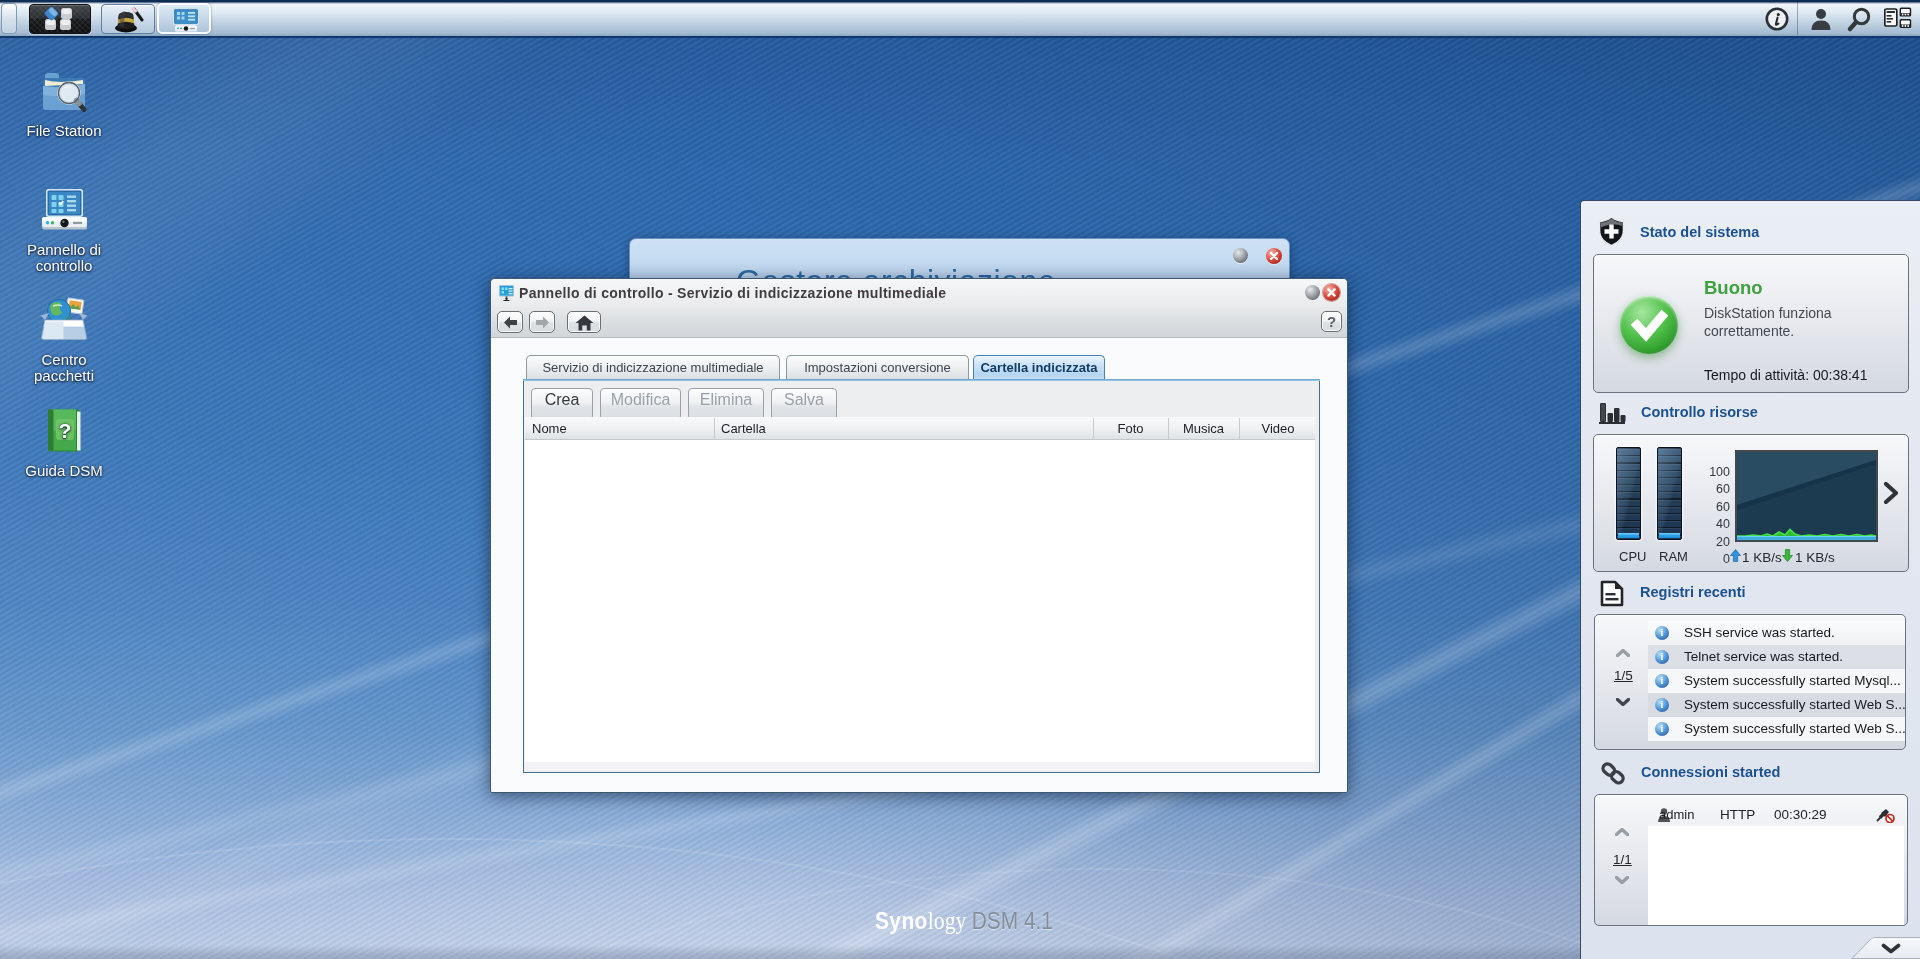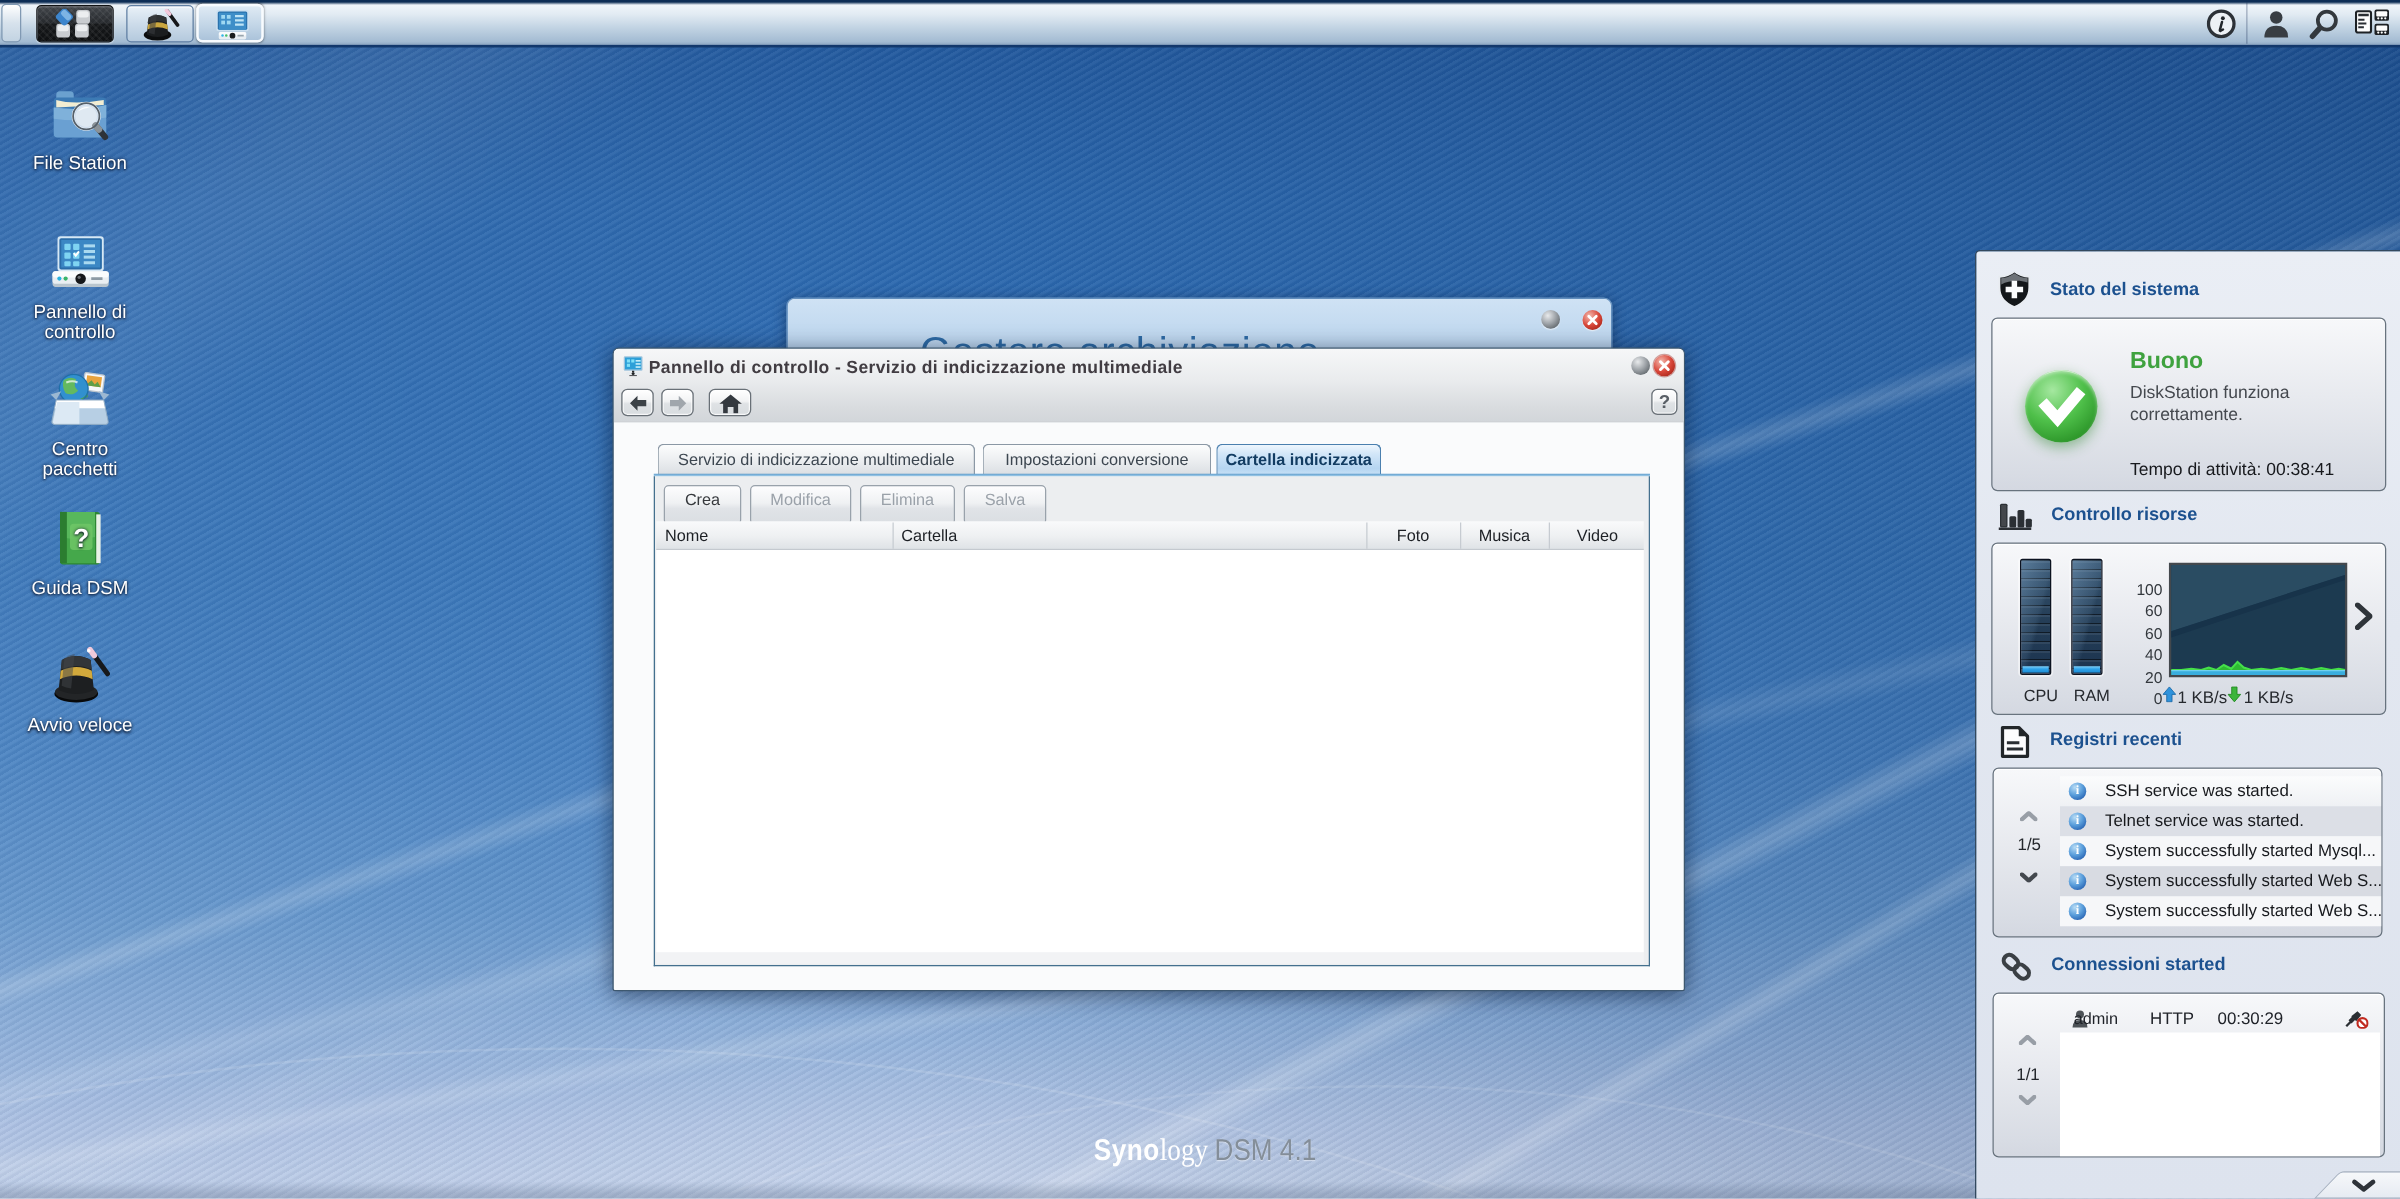--- a/index.html
+++ b/index.html
@@ -47,35 +47,35 @@
 .navbtn { position:absolute; top:32px; height:22px; border:1px solid #697077; border-radius:5px;
   background:linear-gradient(#ffffff,#f2f3f4 45%,#dfe2e5 55%,#d8dcdf); box-shadow:inset 0 0 0 1px rgba(255,255,255,0.8); }
 #winbody { position:absolute; left:1px; top:60px; right:1px; bottom:1px; background:#fafbfc; border-radius:0 0 2px 2px; }
 .tab { position:absolute; top:16px; height:25px; border:1px solid #8b98a5; border-bottom:none; border-radius:5px 5px 0 0;
   background:linear-gradient(#fcfdfd,#eef0f2 45%,#dde1e5 92%,#d7dbde); font-size:13px; color:#3c4650; text-align:center; line-height:24px; }
 #tab3 { background:linear-gradient(#eef6fd 0%,#d2e6f8 30%,#b5d5f1 78%,#c7e1f6 100%); border:1px solid #4a7fae; border-bottom:none;
   font-weight:bold; color:#123c62; }
 #tabline { position:absolute; left:31px; top:40px; width:797px; height:4px; background:linear-gradient(#5e9ccb,#b4daf2 60%,#cfe9f8); }
 #panel { position:absolute; left:31px; top:42px; width:797px; height:392px; background:#eceef0; border:1px solid #44708e; border-top:none; }
 .wbtn { position:absolute; top:7px; height:32px; border:1px solid #99a2ab; border-radius:4px;
-  background:linear-gradient(#fdfdfe,#eff1f3 45%,#e0e3e7 60%,#dadee2); font-size:13px; text-align:center; line-height:21px; color:#36393d; }
+  background:linear-gradient(#fdfdfe,#eff1f3 45%,#e0e3e7 60%,#dadee2); font-size:16px; text-align:center; line-height:21px; color:#36393d; }
 .wbtn.dis { color:#9aa1a9; }
 #thead { position:absolute; left:1px; top:36px; right:4px; height:23px;
   background:linear-gradient(#f9fafb,#eef0f2 55%,#e4e7ea 85%,#dfe3e7); border-bottom:1px solid #c4c9cf; font-size:13px; color:#1c1f24; }
 .thsep { position:absolute; top:1px; width:1px; height:21px; background:#c6cbd1; }
 #tbody { position:absolute; left:1px; top:59px; right:4px; bottom:10px; background:#fff; }
 #tfoot { position:absolute; left:1px; right:4px; bottom:1px; height:9px; background:#f2f3f5; }
 
 #sidebar { position:absolute; left:1580px; top:200px; width:340px; height:759px;
   background:linear-gradient(#eaeef5, #e2e7f0 40%, #dde3ee); border-left:1.5px solid #33495e; border-top:1.5px solid #33495e; border-radius:4px 0 0 0; }
 .shead { position:absolute; font-size:14.5px; font-weight:bold; color:#1c518f; }
 .sbox { position:absolute; left:12px; width:316px; border:1px solid #68737e; border-radius:5px;
   background:linear-gradient(#f7f8fa, #e8eaef 45%, #d8dce4 90%, #d4d8e1); box-shadow:inset 0 1px 0 #fff; }
 .chev { position:absolute; width:14px; height:8px; }
-.spagenum { position:absolute; font-size:13.5px; color:#23262b; }
+.spagenum { position:absolute; font-size:13.5px; color:#23262b;text-decoration:underline; }
 .gauge { width:25px; height:93px; border:1.5px solid #0c1320; border-radius:2px;
   background:
     linear-gradient(105deg, rgba(150,190,225,0.38), rgba(150,190,225,0.10) 52%, rgba(150,190,225,0) 60%),
     repeating-linear-gradient(to bottom, rgba(0,0,0,0.55) 0 1.2px, rgba(255,255,255,0.07) 1.2px 2.2px, rgba(0,0,0,0) 2.2px 7.2px),
     linear-gradient(#35536f, #243d56 55%, #1c3450);
   box-shadow:0 0 0 1.5px rgba(255,255,255,0.5); position:relative; }
 .gauge:after { content:""; position:absolute; left:1px; right:1px; bottom:1px; height:5px;
   background:linear-gradient(#7fd0f8, #2da2ea 45%, #1f8fd6); }
 .ylbl { position:absolute; left:96px; width:40px; text-align:right; font-size:12.5px; color:#33383d;margin-top:20px; }
 .logrow { position:absolute; left:53px; width:257px; height:24px; font-size:13.5px; color:#17191d;
@@ -463,28 +463,14 @@
       <path d="M8 5 q0 -2.5 2.5 -2.5 l27 0 q2.5 0 2.5 2.5 l0 37 q0 2.5 -2.5 2.5 l-27 0 q-2.5 0 -2.5 -2.5 Z" fill="#2d8733"></path>
       <rect x="37" y="4.5" width="3.5" height="39" fill="#e9f2e7"></rect>
       <path d="M8 5 q0 -2.5 2.5 -2.5 l25.5 0 0 41 -25.5 0 q-2.5 0 -2.5 -2.5 Z" fill="#45a84b"></path>
       <path d="M8 5 q0 -2.5 2.5 -2.5 l25.5 0 0 20 q-14 3 -28 0 Z" fill="#5cbb60" opacity="0.8"></path>
       <rect x="8" y="2.5" width="5.5" height="41" fill="#2b7d30"></rect>
       <rect x="16" y="12" width="18" height="21" rx="3" fill="#6ec566" opacity="0.85"></rect>
       <text x="25" y="30.5" text-anchor="middle" font-size="21" font-weight="bold" fill="#fff">?</text>
     </svg>
     Guida DSM
   </div>
-  <div class="dicon" style="left:0px;top:517px">
-    <svg width="48" height="48" viewBox="0 0 48 48">
-      <path d="M33 4 L46 22" stroke="#17181a" stroke-width="4" stroke-linecap="round"></path>
-      <path d="M32 2.8 l3.4 4.6" stroke="#f0cadb" stroke-width="4.5" stroke-linecap="round"></path>
-      <circle cx="31" cy="3.5" r="1.4" fill="#fff"></circle>
-      <ellipse cx="21" cy="38" rx="17.5" ry="7" fill="#08090a"></ellipse>
-      <ellipse cx="21" cy="36.5" rx="17" ry="6.4" fill="#232527"></ellipse>
-      <path d="M9.5 11 q11.5 -6.5 23 0 l2.6 24 q-14 6.5 -28.2 0 Z" fill="#1d1f21"></path>
-      <path d="M9.5 11 q11.5 -6.5 23 0 l0.8 7.5 q-12.3 -5.5 -24.6 0 Z" fill="#323538"></path>
-      <path d="M8.6 19.5 q12.8 -5.8 24.8 0 l0.7 6.8 q-13.2 -6 -26.2 0 Z" fill="#d2a93c"></path>
-      <path d="M11.5 9.5 q3.3 -2.6 8.2 -3.3 l-2.8 27.5 q-4.2 -0.5 -7.6 -2.2 Z" fill="#43474b" opacity="0.5"></path>
-    </svg>
-    Avvio veloce
-  </div>
   <div id="synologo"><span class="sy">Syno</span><span class="lo">logy</span><span class="dsm">DSM 4.1</span></div>
 </div>
 
 </body></html>

